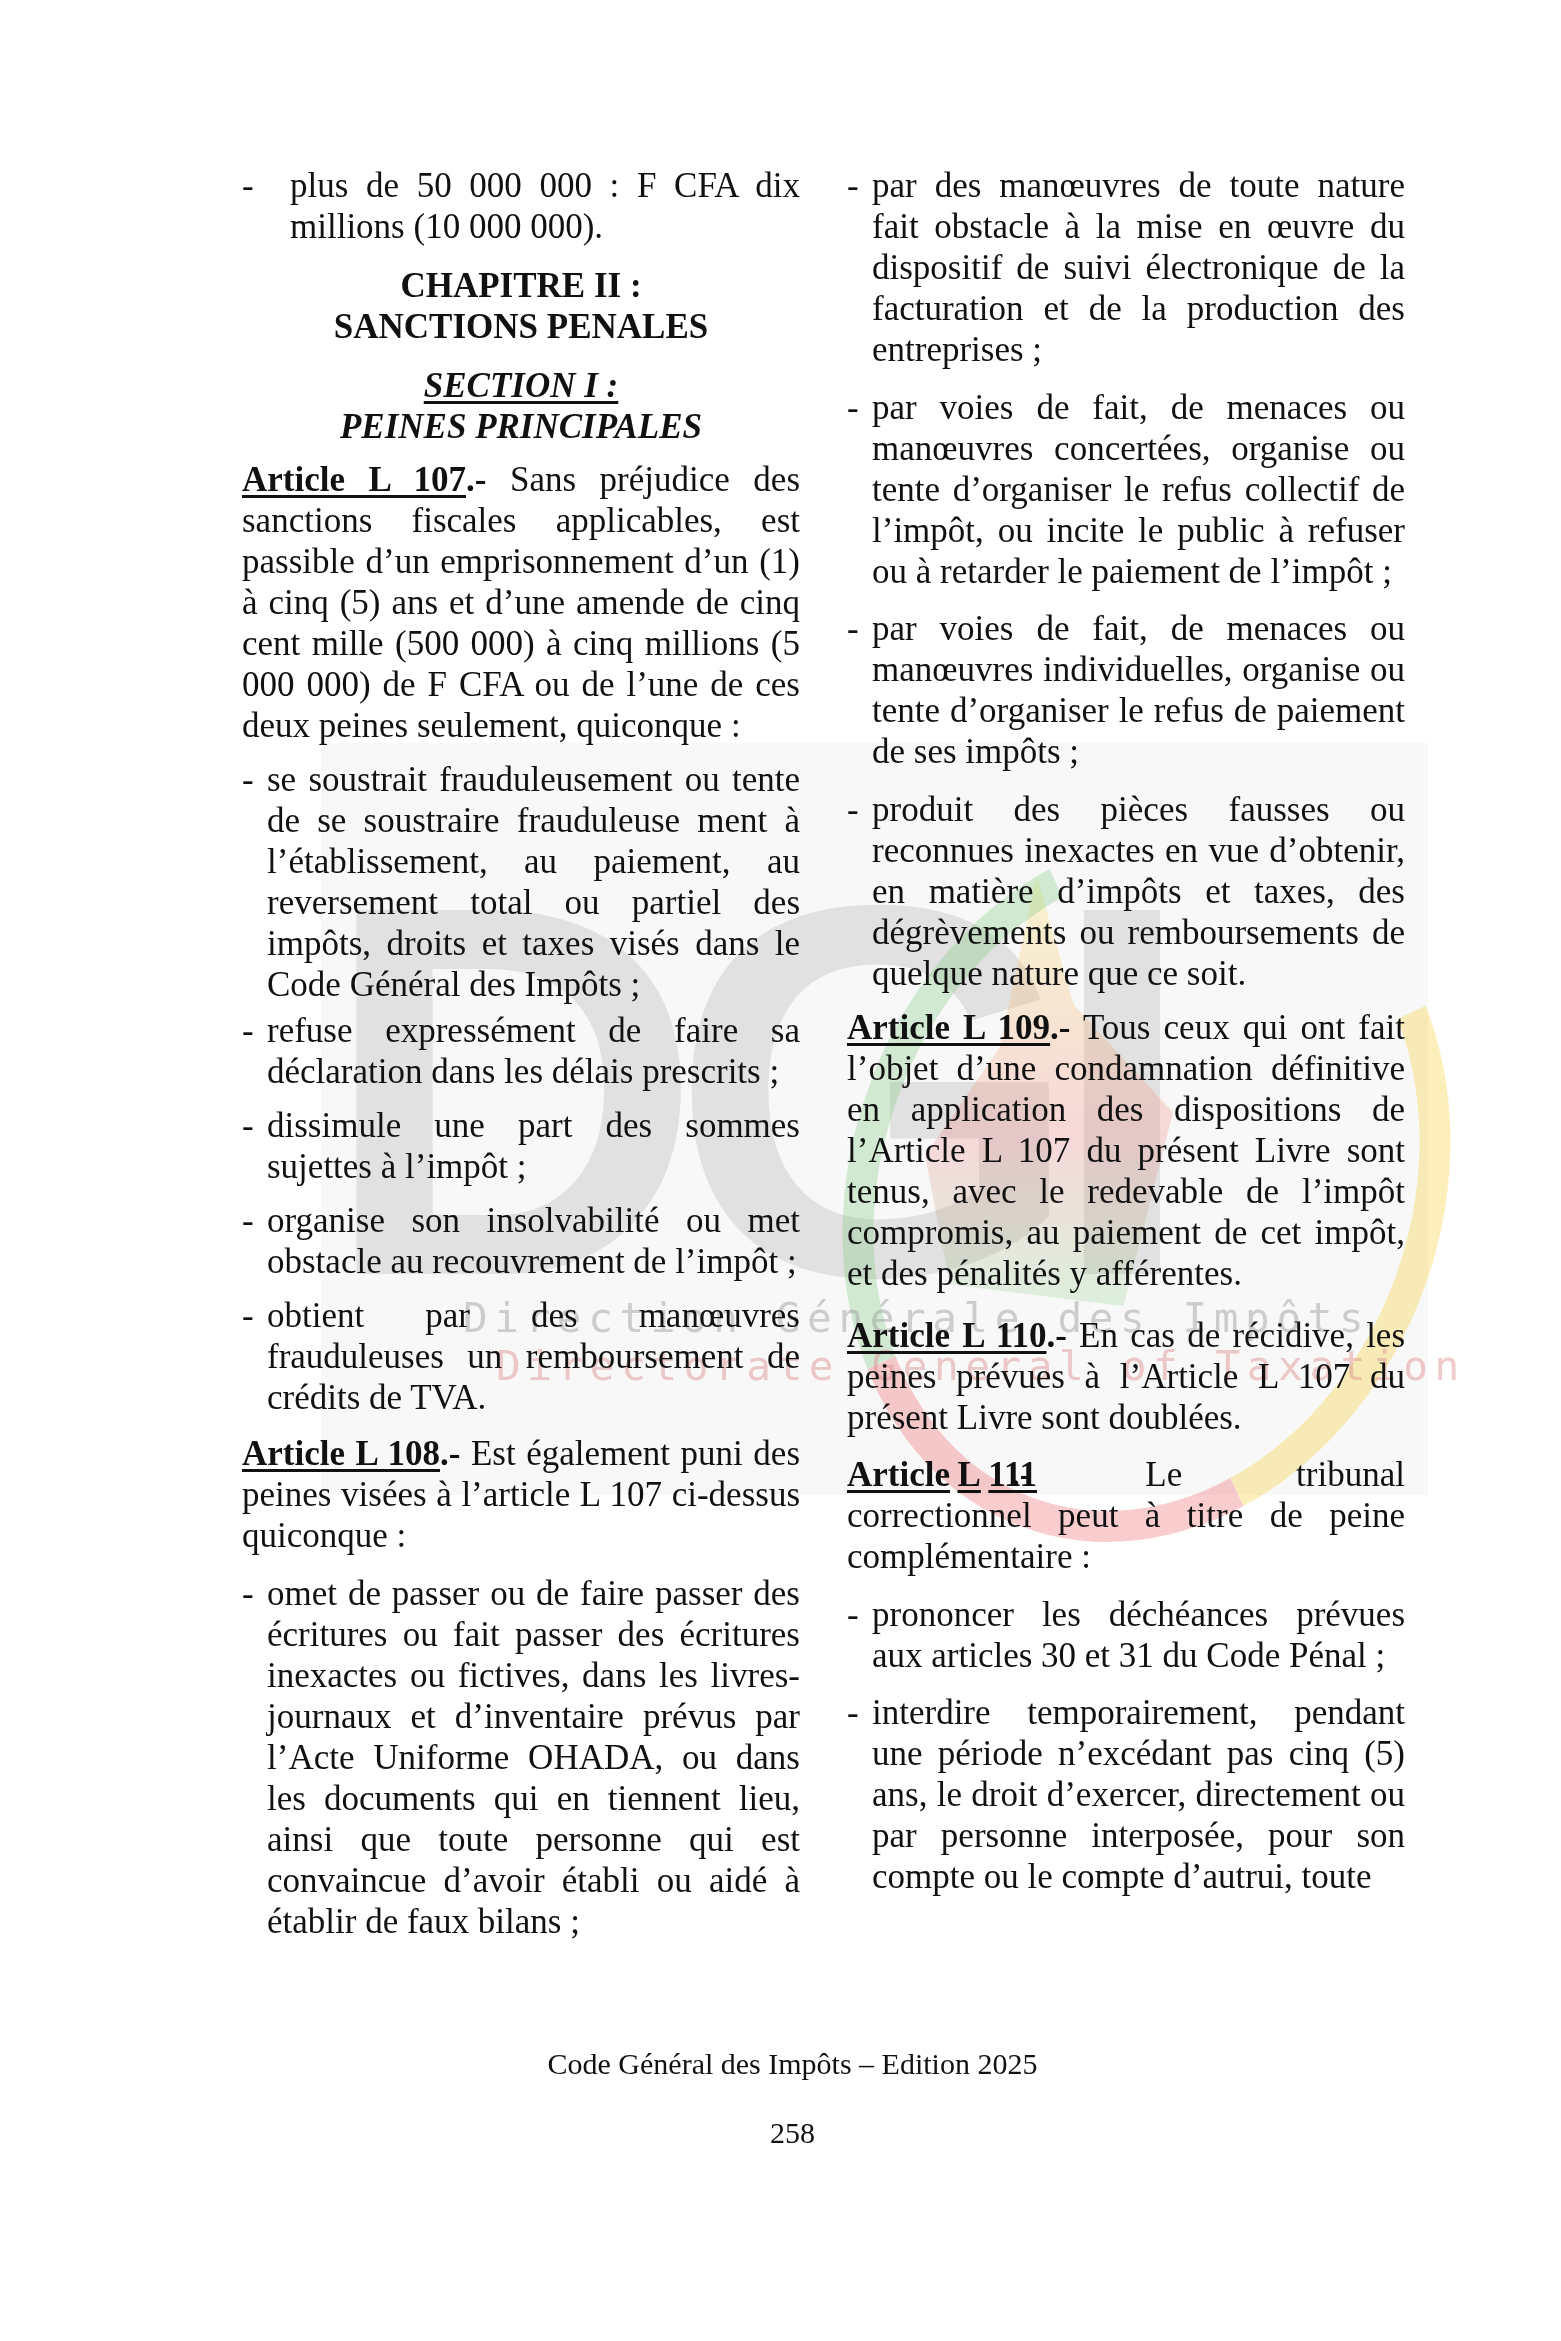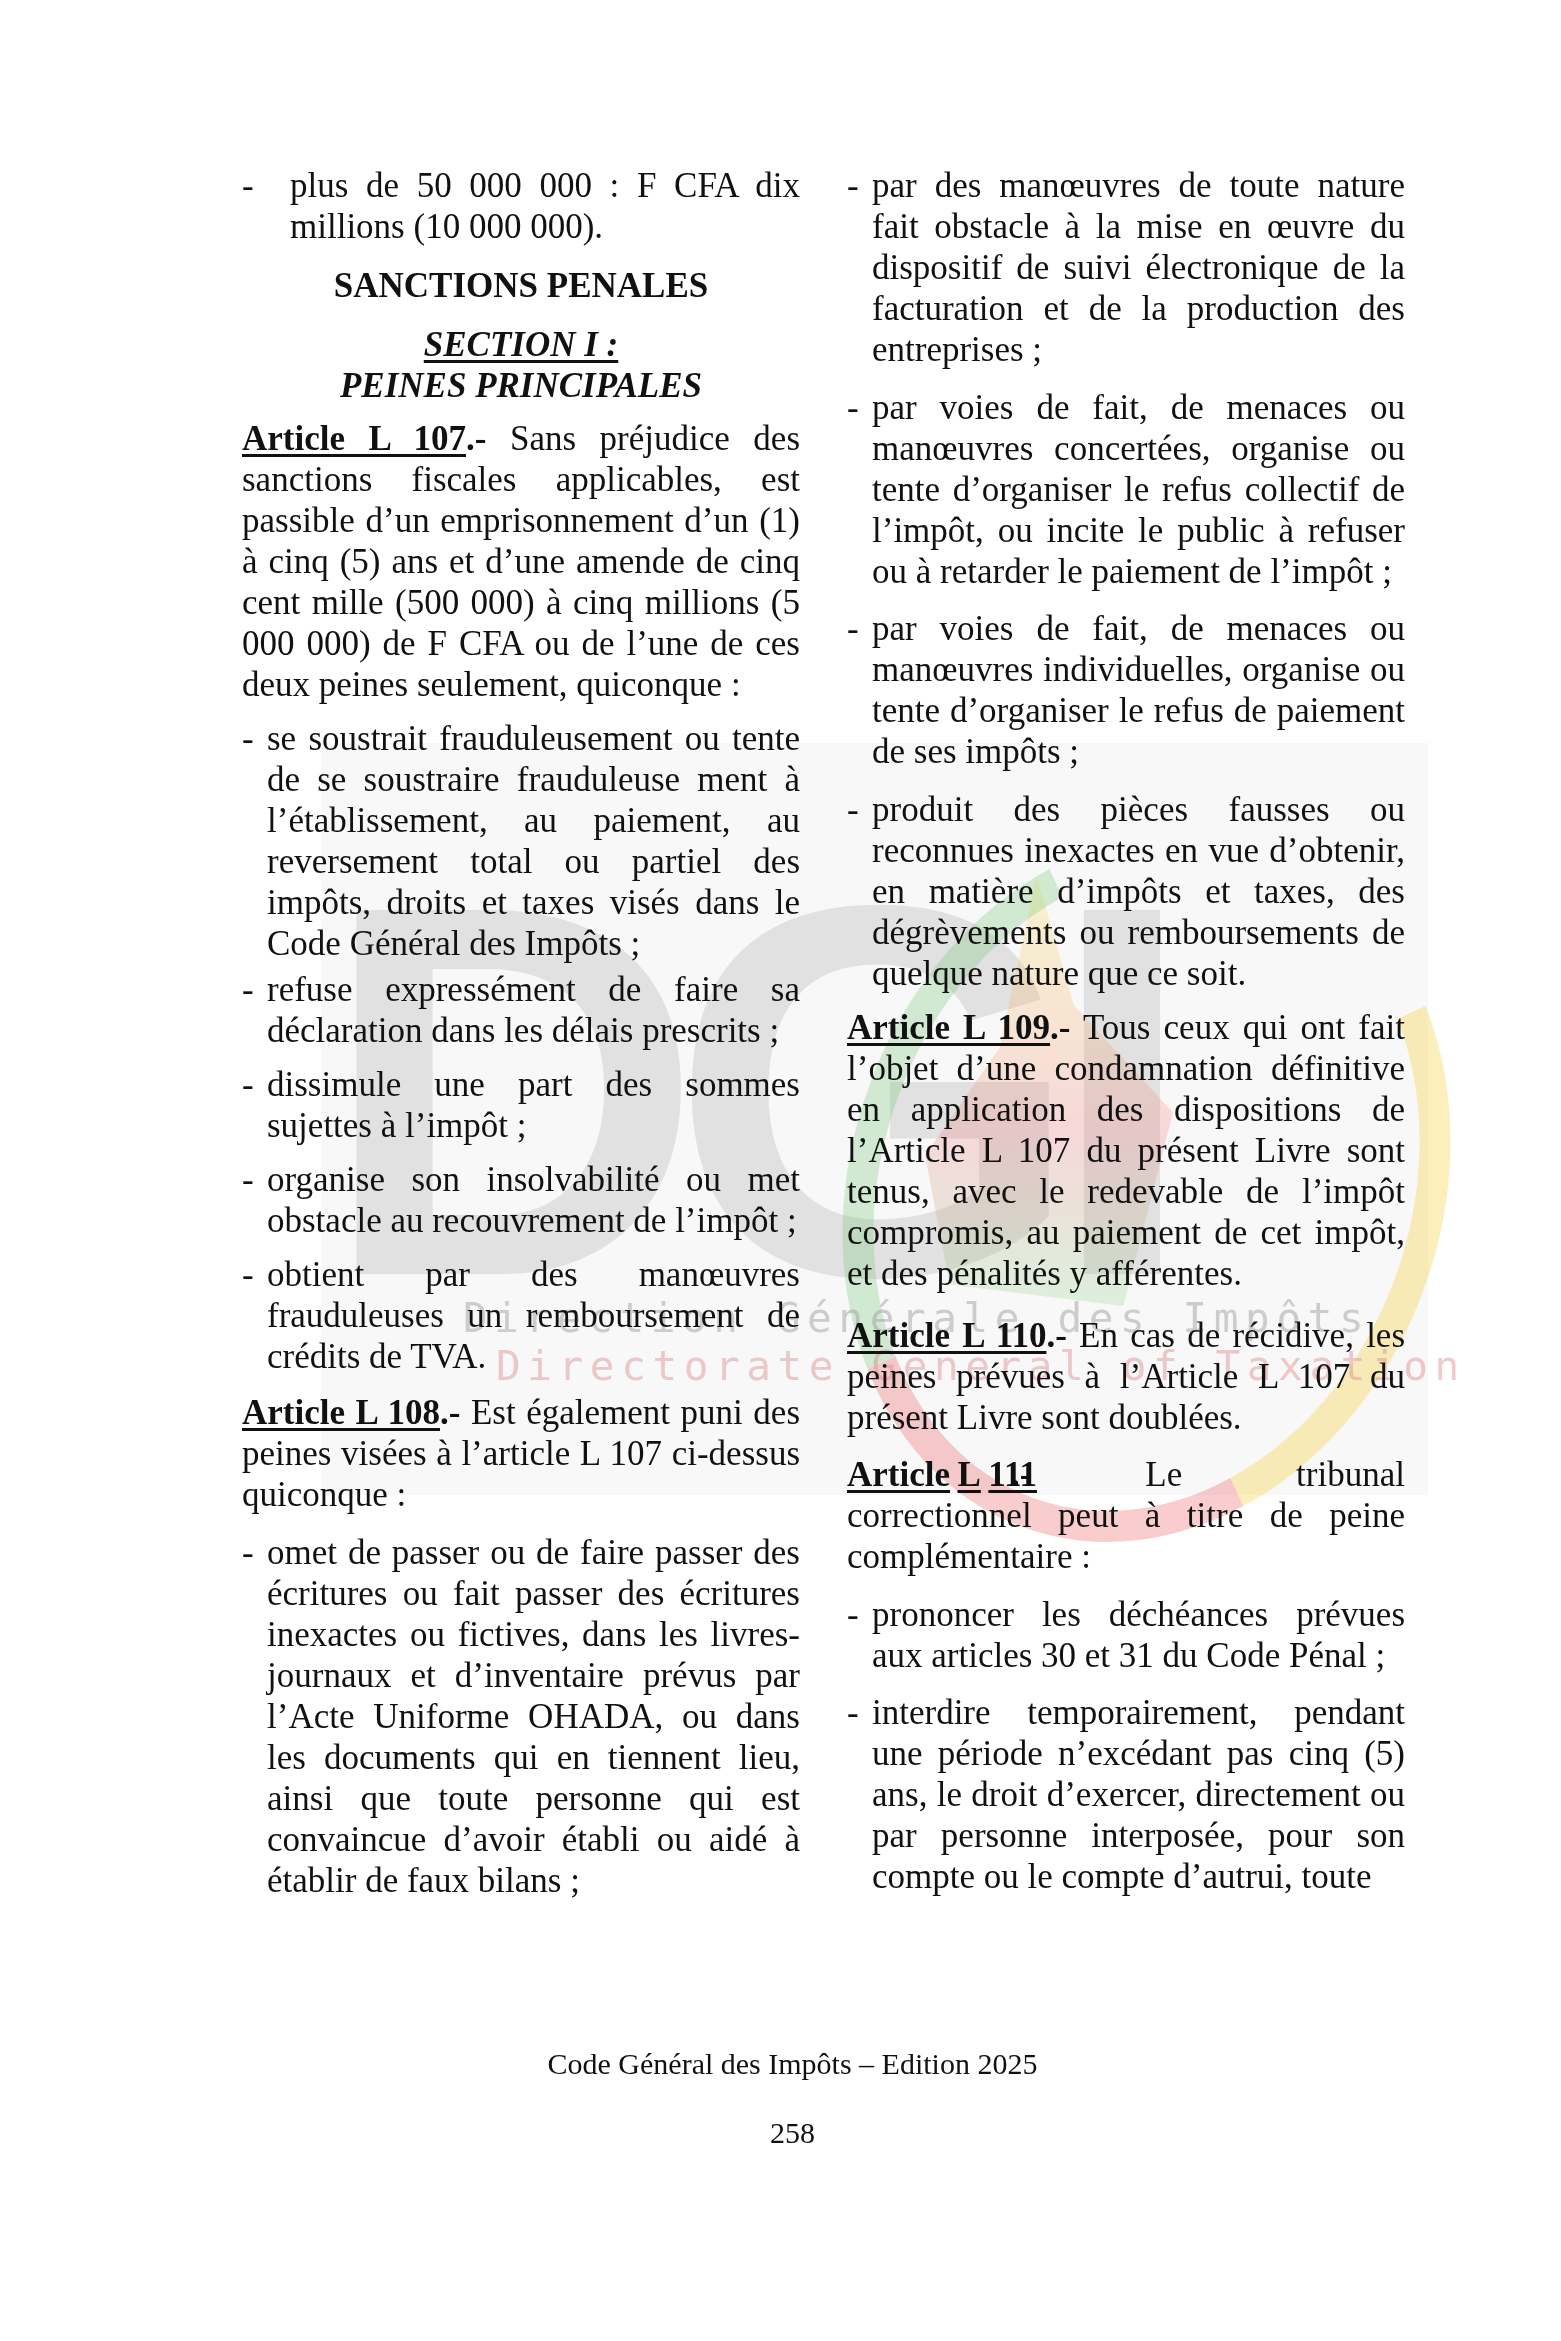--- a/index.html
+++ b/index.html
@@ -57,20 +57,21 @@
   <div class="wm-text2">Directorate General of Taxation</div>
 </div>
 
 <div class="col col-left">
   <div class="item item-first">
     <span class="dash">-</span>
     <span>plus de 50 000 000 : F CFA dix millions (10 000 000).</span>
   </div>
 
   <div class="chapter">
+    <div>CHAPITRE II :</div>
     <div>SANCTIONS PENALES</div>
   </div>
 
   <div class="section">
     <div><span class="u">SECTION I :</span></div>
     <div>PEINES PRINCIPALES</div>
   </div>
 
   <p class="article">
     <span class="art-label">Article L 107</span><span class="art-sep">.-</span>

